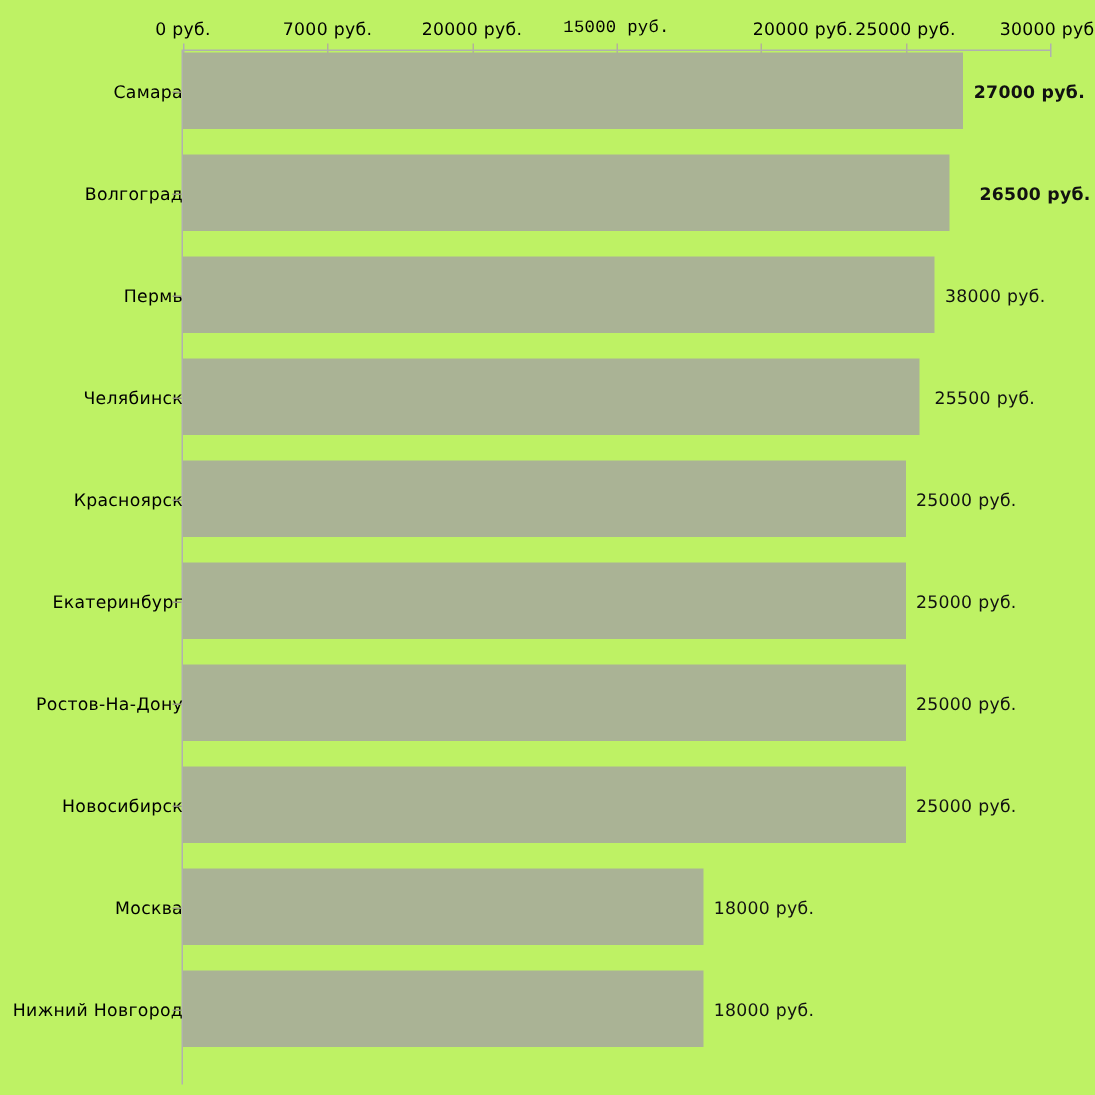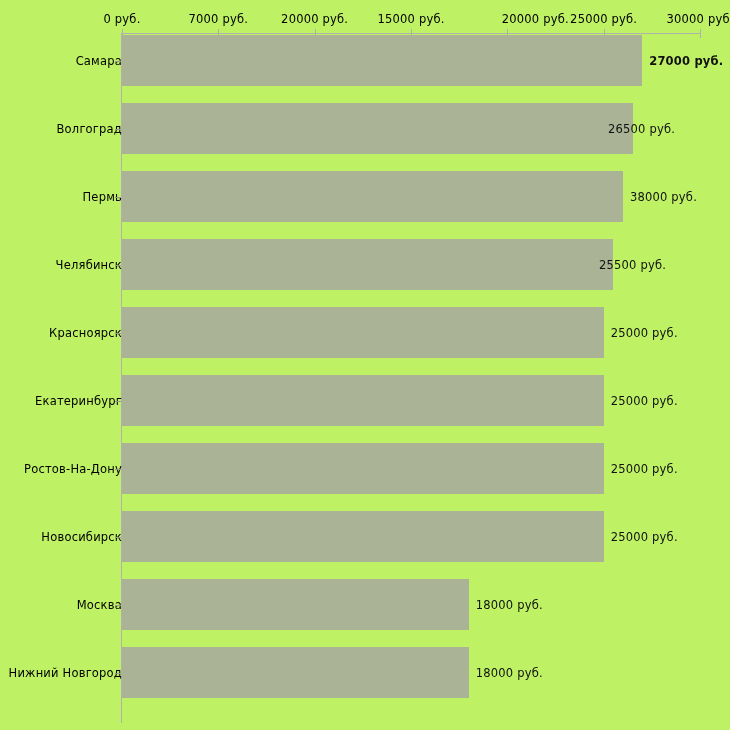--- a/index.html
+++ b/index.html
@@ -90,21 +90,21 @@
 </style>
 </head>
 <body>
 
 <div id="chart-root">
 
   <div id="x-tick-labels">
       <div class="x-tick-label" style="left: 122px;">0 руб.</div>
       <div class="x-tick-label" style="left: 218.333px;">7000 руб.</div>
       <div class="x-tick-label" style="left: 314.667px;">20000 руб.</div>
-      <div class="x-tick-label" style="left: 411px;">15000 руб.</div>
+      <div class="x-tick-label" style="left: 411px; font-family: Liberation Mono, monospace;">15000 руб.</div>
       <div class="x-tick-label" style="left: 507.333px; margin-left: 28px;">20000 руб.</div>
       <div class="x-tick-label" style="left: 603.667px;">25000 руб.</div>
       <div class="x-tick-label" style="left: 700px;">30000 руб.</div>
     </div>
 
   <div id="x-ticks">
       <div class="x-tick x-tick-end" style="left: 122px;"></div>
       <div class="x-tick" style="left: 218px;"></div>
       <div class="x-tick" style="left: 315px;"></div>
       <div class="x-tick" style="left: 411px;"></div>
@@ -139,25 +139,25 @@
       <div class="y-tick" style="top: 469px;"></div>
       <div class="y-tick" style="top: 537px;"></div>
       <div class="y-tick" style="top: 605px;"></div>
       <div class="y-tick" style="top: 673px;"></div>
     </div>
 
   <div id="bars">
       <div class="bar" title="Самара 27000 руб." style="top: 35px; height: 51px; width: 520.2px; background: rgb(170, 179, 149);"></div>
       <div class="bar-value-label" style="left: 649.2px; top: 60.5px; font-weight: bold;">27000 руб.</div>
       <div class="bar" title="Волгоград 26500 руб." style="top: 103px; height: 51px; width: 510.567px; background: rgb(170, 179, 149);"></div>
-      <div class="bar-value-label" style="left: 608px; top: 128.5px;">26500 руб.</div>
+      <div class="bar-value-label" style="left: 653px; top: 128.5px; font-weight: bold;">26500 руб.</div>
       <div class="bar" title="Пермь 26000 руб." style="top: 171px; height: 51px; width: 500.933px; background: rgb(170, 179, 149);"></div>
       <div class="bar-value-label" style="left: 629.933px; top: 196.5px;">38000 руб.</div>
       <div class="bar" title="Челябинск 25500 руб." style="top: 239px; height: 51px; width: 491.3px; background: rgb(170, 179, 149);"></div>
-      <div class="bar-value-label" style="left: 599px; top: 264.5px;">25500 руб.</div>
+      <div class="bar-value-label" style="left: 623px; top: 264.5px;">25500 руб.</div>
       <div class="bar" title="Красноярск 25000 руб." style="top: 307px; height: 51px; width: 481.667px; background: rgb(170, 179, 149);"></div>
       <div class="bar-value-label" style="left: 610.667px; top: 332.5px;">25000 руб.</div>
       <div class="bar" title="Екатеринбург 25000 руб." style="top: 375px; height: 51px; width: 481.667px; background: rgb(170, 179, 149);"></div>
       <div class="bar-value-label" style="left: 610.667px; top: 400.5px;">25000 руб.</div>
       <div class="bar" title="Ростов-На-Дону 25000 руб." style="top: 443px; height: 51px; width: 481.667px; background: rgb(170, 179, 149);"></div>
       <div class="bar-value-label" style="left: 610.667px; top: 468.5px;">25000 руб.</div>
       <div class="bar" title="Новосибирск 25000 руб." style="top: 511px; height: 51px; width: 481.667px; background: rgb(170, 179, 149);"></div>
       <div class="bar-value-label" style="left: 610.667px; top: 536.5px;">25000 руб.</div>
       <div class="bar" title="Москва 18000 руб." style="top: 579px; height: 51px; width: 346.8px; background: rgb(170, 179, 149);"></div>
       <div class="bar-value-label" style="left: 475.8px; top: 604.5px;">18000 руб.</div>

